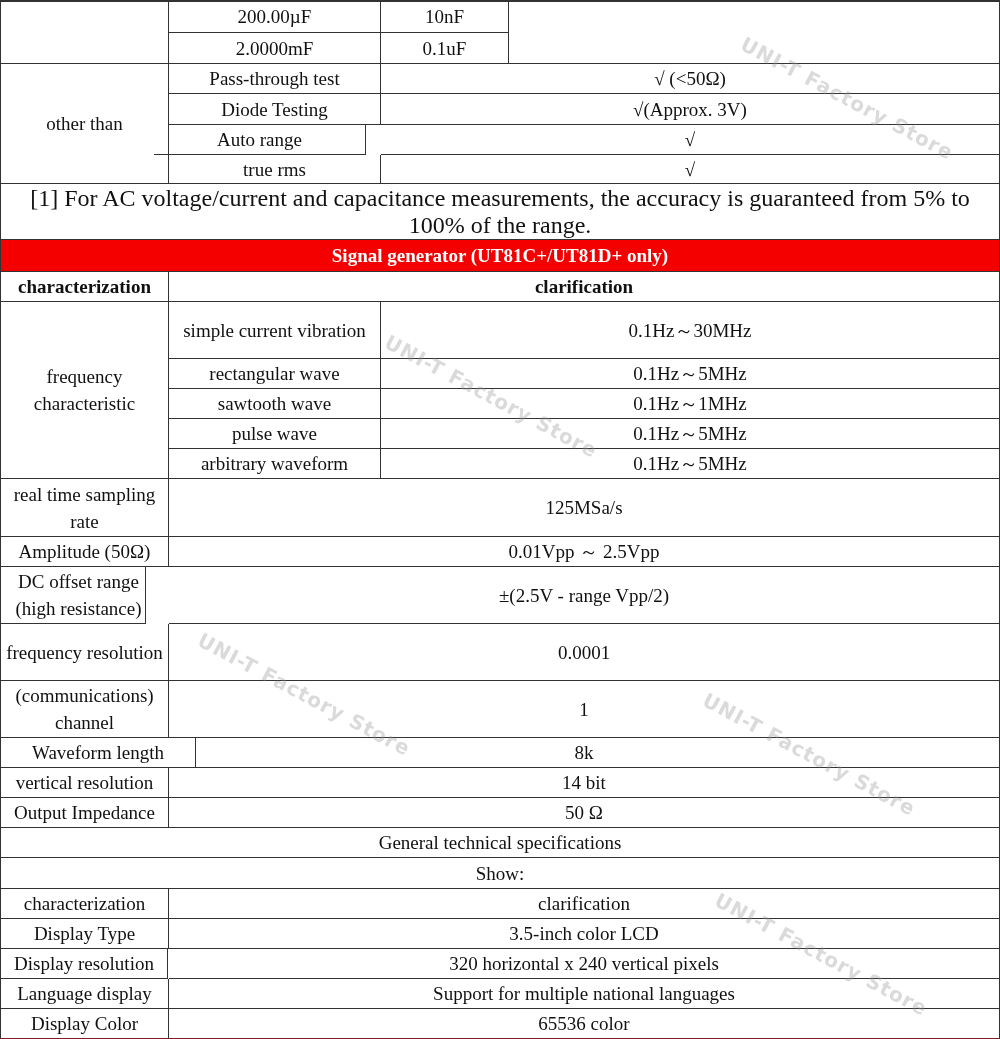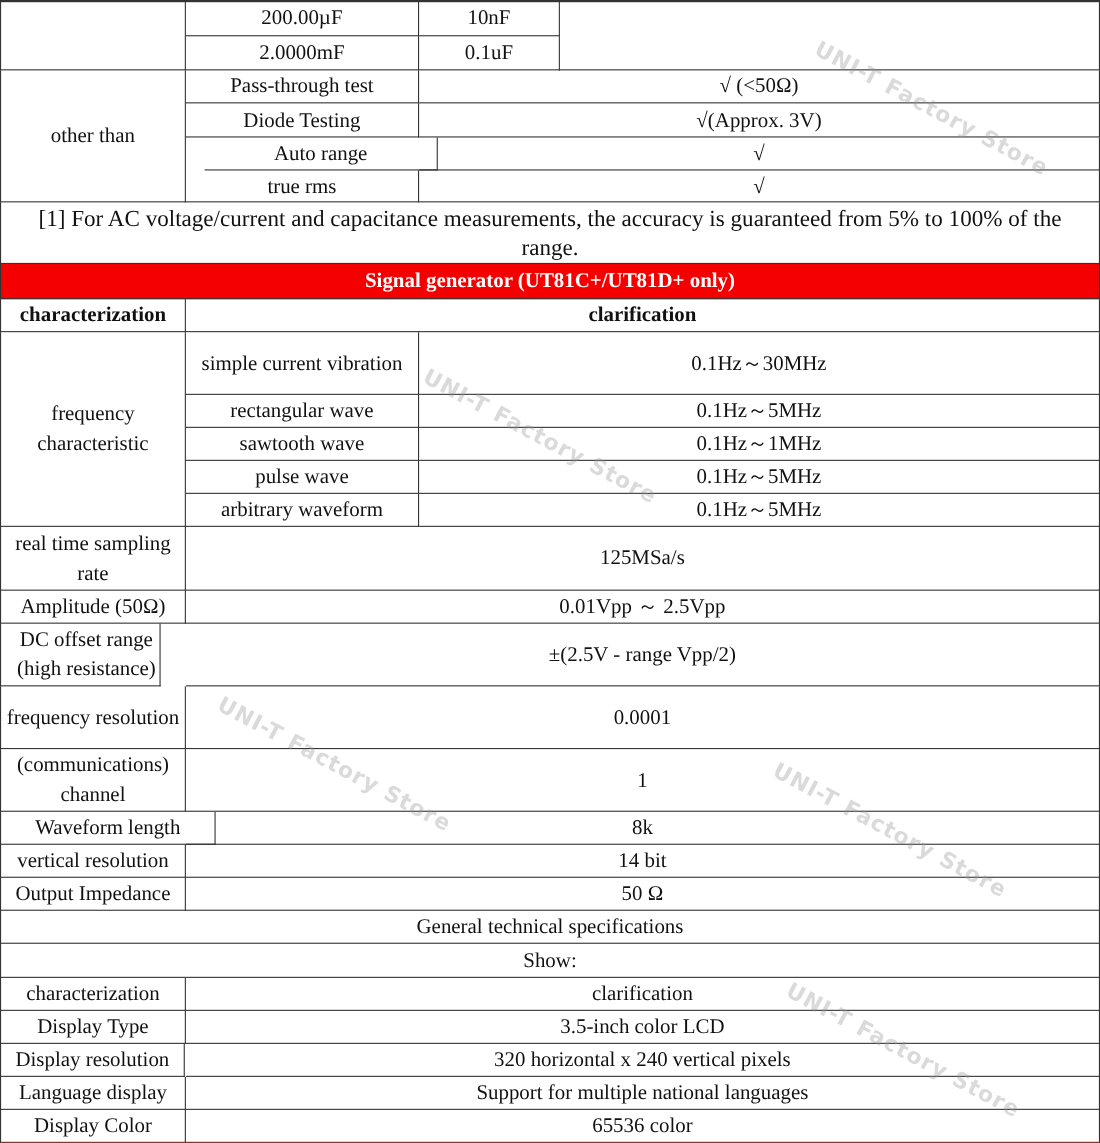--- a/index.html
+++ b/index.html
@@ -5,21 +5,21 @@
   html, body { margin: 0; padding: 0; background: #ffffff; }
   body { width: 1000px; height: 1039px; overflow: hidden; position: relative;
          font-family: "Liberation Serif", "DejaVu Serif", serif; color: #111; }
   .row { position: absolute; left: 0; width: 1000px; box-sizing: border-box; }
   .cell { position: absolute; top: 0; bottom: 0; box-sizing: border-box;
           display: flex; align-items: center; justify-content: center; text-align: center;
           font-size: 19px; line-height: 27px; border-right: 1.5px solid #333; border-bottom: 1.5px solid #333; }
   .first { border-left: 1.5px solid #333; }
   .bold { font-weight: bold; }
   .red { background: #f40000; color: #fff; font-weight: bold; font-size: 19px; }
-  .note { font-size: 21px; line-height: 27px; padding: 0 20px; }
+  .note { font-size: 24px; line-height: 27px; padding: 0 20px; }
   .wm { position: absolute; color: rgba(150,150,150,0.35); font-family: "DejaVu Sans", sans-serif;
         font-weight: bold; font-size: 20px; transform: rotate(28deg); transform-origin: left top;
         white-space: nowrap; pointer-events: none; letter-spacing: 1px; }
   .topline { position: absolute; left: 0; top: 0; width: 1000px; height: 1.5px; background: #333; }
 </style>
 </head>
 <body>
 
 <div class="topline"></div>
 
@@ -41,21 +41,21 @@
 </div>
 <div class="row" style="top:64px;height:30px;">
   <div class="cell" style="left:169px;width:212px;">Pass-through test</div>
   <div class="cell" style="left:381px;width:619px;">√ (&lt;50Ω)</div>
 </div>
 <div class="row" style="top:94px;height:31px;">
   <div class="cell" style="left:169px;width:212px;">Diode Testing</div>
   <div class="cell" style="left:381px;width:619px;">√(Approx. 3V)</div>
 </div>
 <div class="row" style="top:125px;height:30px;">
-  <div class="cell" style="left:186px;width:212px;text-align:center;">Auto range</div>
+  <div class="cell" style="left:154px;width:212px;text-align:center;">Auto range</div>
   <div class="cell" style="left:381px;width:619px;">√</div>
 </div>
 <div class="row" style="top:155px;height:29px;">
   <div class="cell" style="left:169px;width:212px;">true rms</div>
   <div class="cell" style="left:381px;width:619px;">√</div>
 </div>
 
 <div class="row" style="top:184px;height:56px;">
   <div class="cell first note" style="left:0;width:1000px;">[1] For AC voltage/current and capacitance measurements, the accuracy is guaranteed from 5% to 100% of the range.</div>
 </div>

